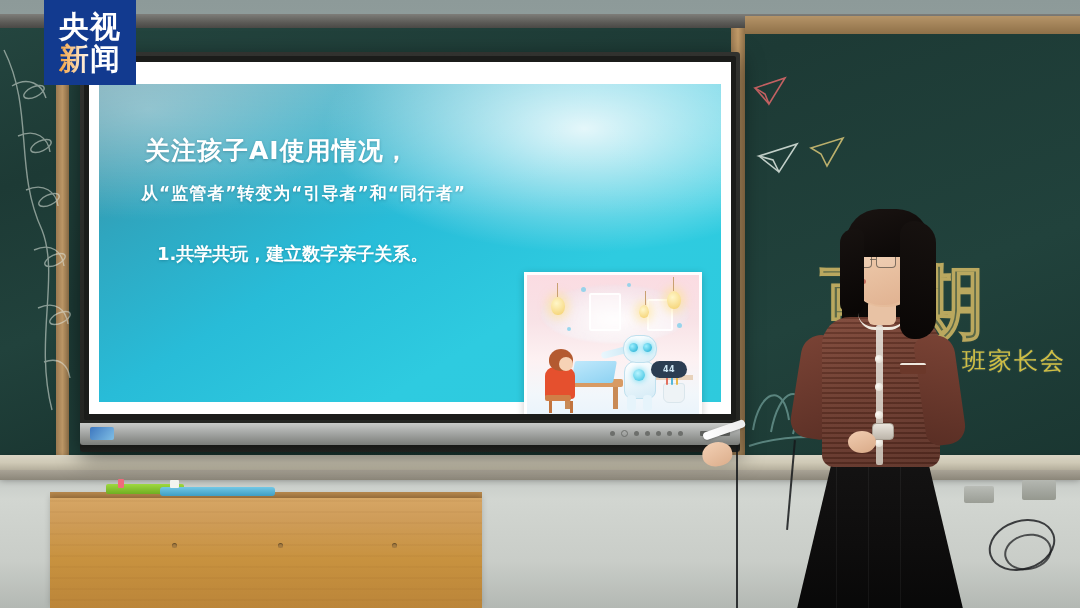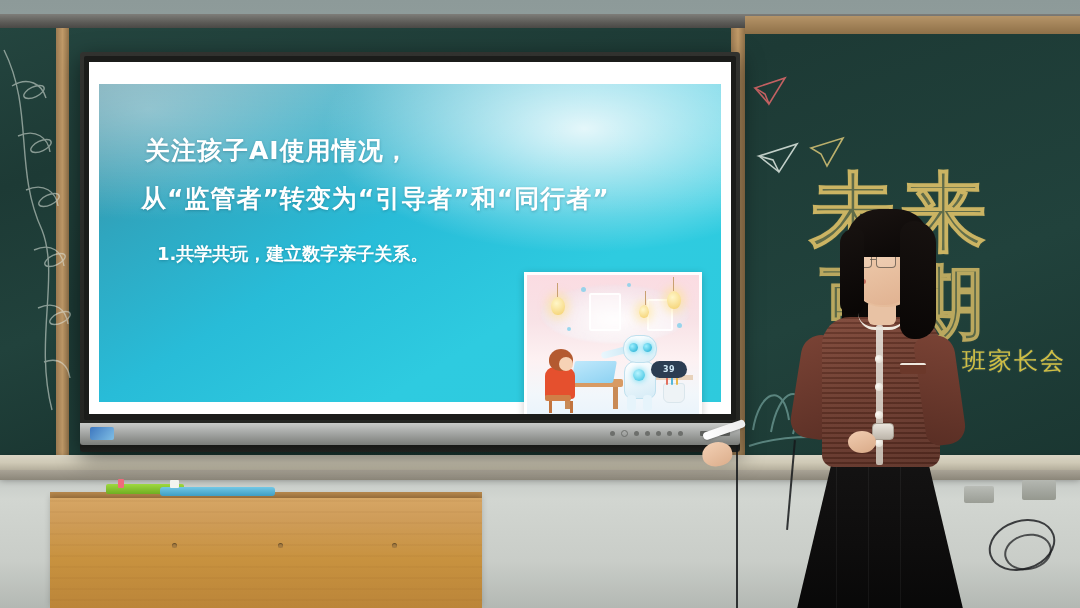--- a/index.html
+++ b/index.html
@@ -58,21 +58,21 @@
      background:
        radial-gradient(ellipse 420px 200px at 78% 14%, rgba(255,255,255,.85) 0%, rgba(255,255,255,0) 62%),
        radial-gradient(ellipse 300px 160px at 8% 8%, rgba(255,255,255,.30) 0%, rgba(255,255,255,0) 70%),
        linear-gradient(148deg,#3f8a9c 0%,#2fa6bf 22%,#28bcd8 45%,#2ecbe0 70%,#2ecadd 100%);}
   .slide-glow{position:absolute;left:0;top:0;width:100%;height:42%;
      background:linear-gradient(180deg,rgba(255,255,255,.26),rgba(255,255,255,0));}
 
   .slide-h1,.slide-h2{position:absolute;color:#fff;font-family:"DejaVu Sans",sans-serif;
      font-weight:700;white-space:nowrap;text-shadow:0 1px 3px rgba(0,60,80,.30);}
   .slide-h1{left:46px;top:50px;font-size:25px;letter-spacing:1px;}
-  .slide-h2{left:42px;top:98px;font-size:25px;letter-spacing:1px;}
+  .slide-h2{left:42px;top:98px;font-size:17px;letter-spacing:1px;}
   .slide-li{position:absolute;color:#fff;font-family:"DejaVu Sans",sans-serif;
      font-weight:700;font-size:18px;white-space:nowrap;text-shadow:0 1px 3px rgba(0,60,80,.28);}
   .li1{left:58px;top:158px;}
   .li2{left:58px;top:205px;}
 
   
   .illus{position:absolute;left:425px;top:188px;width:172px;height:140px;
      border:3px solid #fff;background:#fbe8ea;overflow:hidden;box-shadow:0 2px 8px rgba(0,0,0,.2);}
   .il-bg{position:absolute;inset:0;
      background:linear-gradient(180deg,#fbdce2 0%,#f8e2e6 32%,#fdf1f2 60%,#f2f7fb 85%,#eaf4fb 100%);}
@@ -283,21 +283,20 @@
   <svg class="chalk lotus" viewBox="0 0 160 150">
     <g fill="none" stroke="#9fd5cf" stroke-width="2" opacity="0.85">
       <path d="M8 130 C 14 92, 38 80, 44 120"></path>
       <path d="M26 132 C 34 88, 58 78, 64 124"></path>
       <path d="M48 134 C 58 86, 82 80, 88 126"></path>
       <path d="M72 136 C 84 92, 106 86, 110 128"></path>
       <path d="M4 146 C 40 134, 90 134, 130 146"></path>
     </g>
   </svg>
 
-  <div class="bigchalk bc1">未来</div>
   <div class="bigchalk bc2">可期</div>
   <div class="smallchalk">班家长会</div>
 
   <div class="ledge"></div>
   <div class="ledge2"></div>
 
   <div class="screen-unit"></div>
   <div class="screen-bez"></div>
   <div class="screen">
 
@@ -336,21 +335,21 @@
         <div class="il-rob-c"></div>
         <div class="il-rob-h"></div>
         <div class="il-rob-eye e1"></div>
         <div class="il-rob-eye e2"></div>
         <div class="il-rob-leg l1"></div>
         <div class="il-rob-leg l2"></div>
         <div class="il-pot"></div>
         <div class="il-pen" style="left:139px;background:#e2705f;"></div>
         <div class="il-pen" style="left:144px;background:#55b7d8;"></div>
         <div class="il-pen" style="left:149px;background:#e8b74c;"></div>
-        <div class="il-badge">39</div>
+        <div class="il-badge">44</div>
       </div>
 
       <div class="slide-wm"></div>
     </div>
   </div>
 
   <div class="bezel-bar"></div>
   <div class="bz-logo"></div>
   <div class="bz-btns">
     <i></i>
@@ -416,14 +415,18 @@
     <div class="glasses">
       <div class="lens ln1"></div>
       <div class="lens ln2"></div>
       <div class="bridge"></div>
     </div>
     <div class="hair-top"></div>
     <div class="hair-side"></div>
     <div class="hair-side2"></div>
   </div>
 
+  <div class="logo">
+    <div class="logo-r1">央视</div>
+    <div class="logo-r2">新闻</div>
+  </div>
 
 </div>
 
 </body></html>

